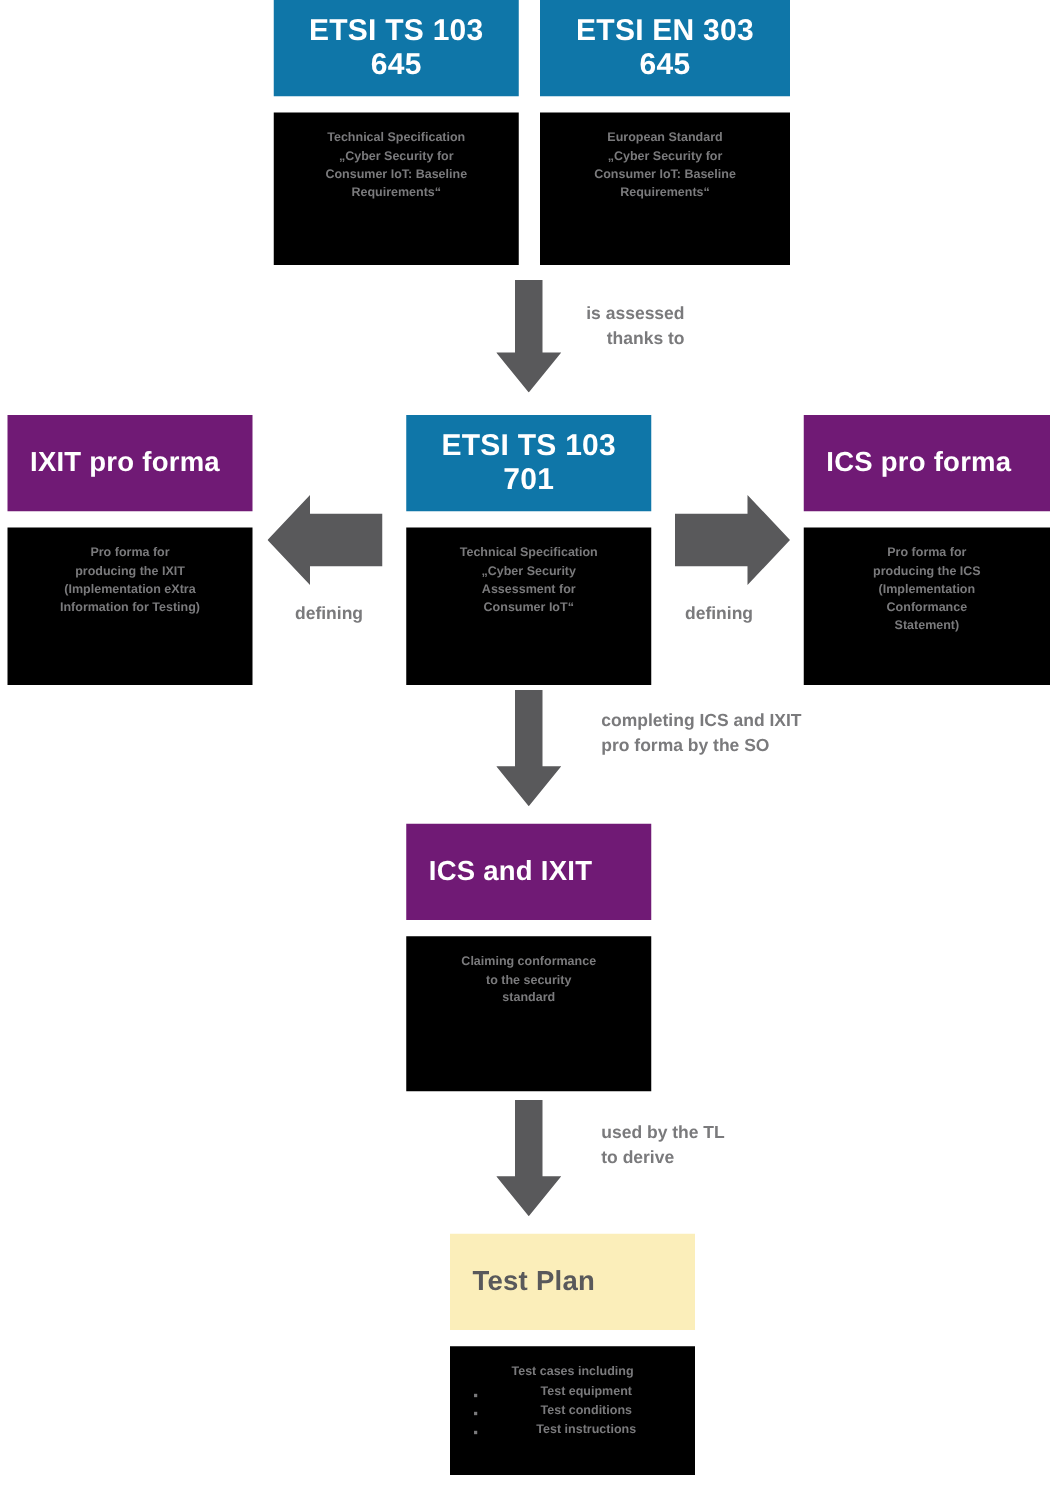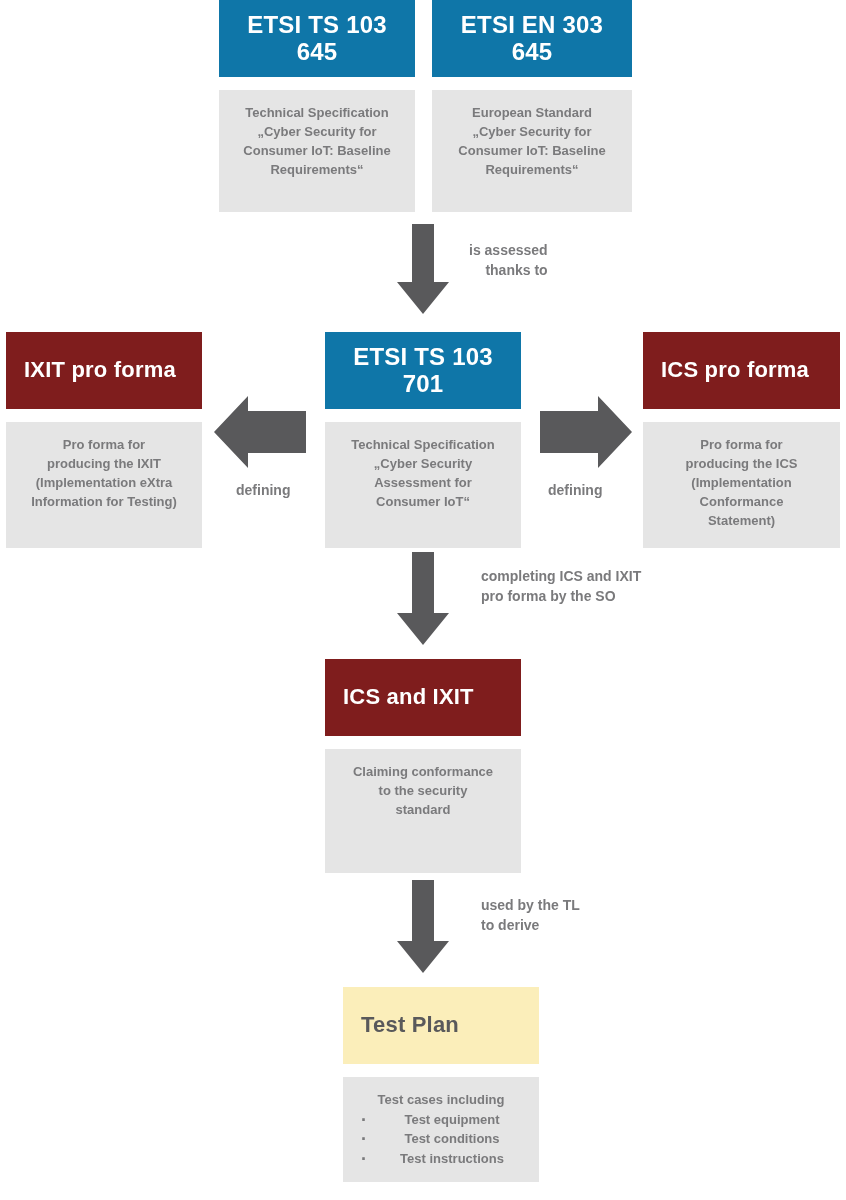--- a/index.html
+++ b/index.html
@@ -38,39 +38,39 @@
     line-height: 1.1;
   }
   .head-blue {
     background: #0f76a8;
     color: #ffffff;
     font-size: 24px;
     padding: 0 18px;
     height: 77px;
   }
   .head-green {
-    background: #7f1d1d;
+    background: #701a75;
     color: #ffffff;
     font-size: 22px;
     padding: 0 18px;
     height: 77px;
   }
   .head-yellow {
     background: #fbeeba;
     color: #59595b;
     font-size: 22px;
     padding: 0 18px;
     height: 77px;
   }
   .node-body {
     box-sizing: border-box;
     width: 100%;
-    background: #e5e5e5;
+    background: #000000;
     color: #7a7a7c;
-    font-size: 13px;
+    font-size: 10px;
     font-weight: bold;
     line-height: 1.46;
     padding: 14px 14px 14px 14px;
   }
   .node-body p {
     margin: 0;
     white-space: pre-line;
   }
   .node-body ul {
     margin: 0;
@@ -91,21 +91,21 @@
     line-height: 1.5;
   }
 
   
   #node-ts103645  { left: 219px; top: 0px;   width: 196px; }
   #node-en303645  { left: 432px; top: 0px;   width: 200px; border-radius: 15px; }
   #node-ixit      { left: 6px;   top: 332px; width: 196px; }
   #node-ts103701  { left: 325px; top: 332px; width: 196px; }
   #node-ics       { left: 643px; top: 332px; width: 197px; }
   #node-icsixit   { left: 325px; top: 659px; width: 196px; }
-  #node-testplan  { left: 307px; top: 987px; width: 232px; padding-left: 36px; }
+  #node-testplan  { left: 324px; top: 987px; width: 232px; padding-left: 36px; }
 
   #node-ts103645 .node-body  { min-height: 122px; margin-top: 13px; }
   #node-en303645 .node-body  { min-height: 122px; margin-top: 13px; }
   #node-ixit     .node-body  { min-height: 126px; margin-top: 13px; }
   #node-ts103701 .node-body  { min-height: 126px; margin-top: 13px; }
   #node-ics      .node-body  { min-height: 126px; margin-top: 13px; }
   #node-icsixit  .node-body  { min-height: 124px; margin-top: 13px; }
   #node-testplan .node-body  { min-height: 103px; margin-top: 13px; }
 
   

